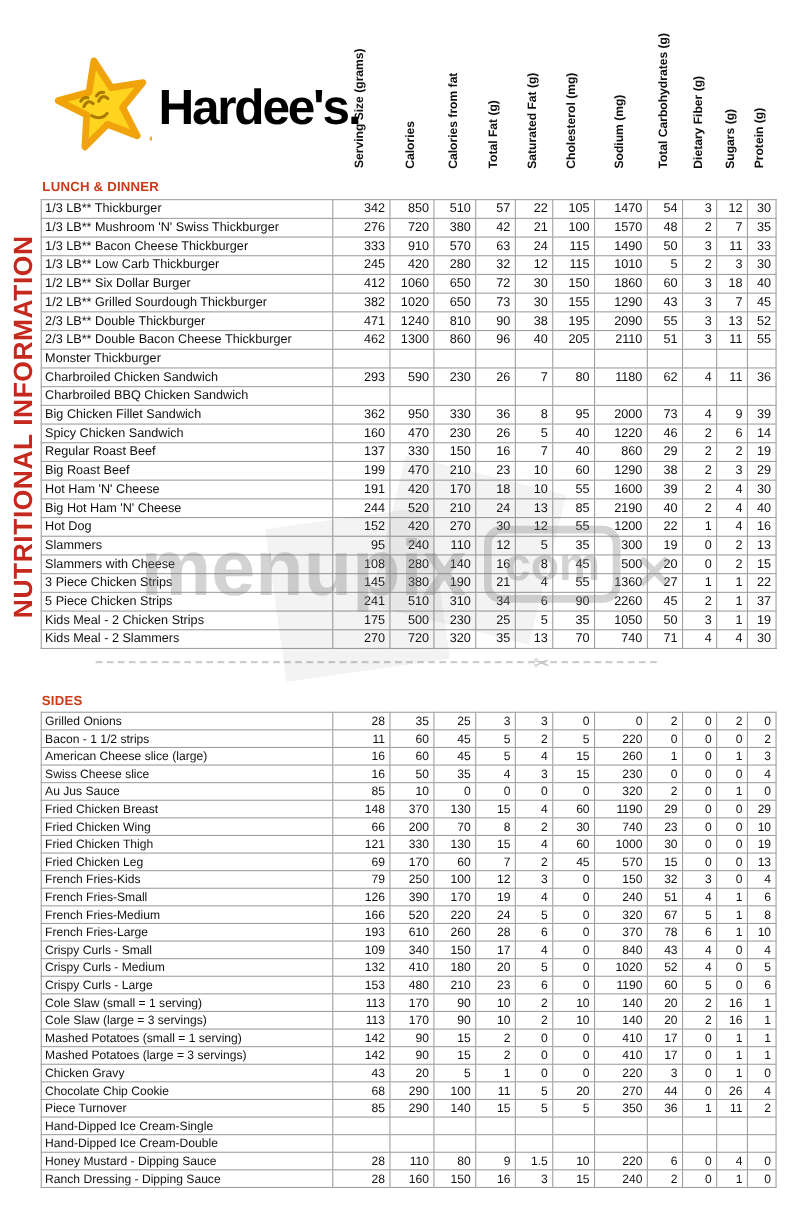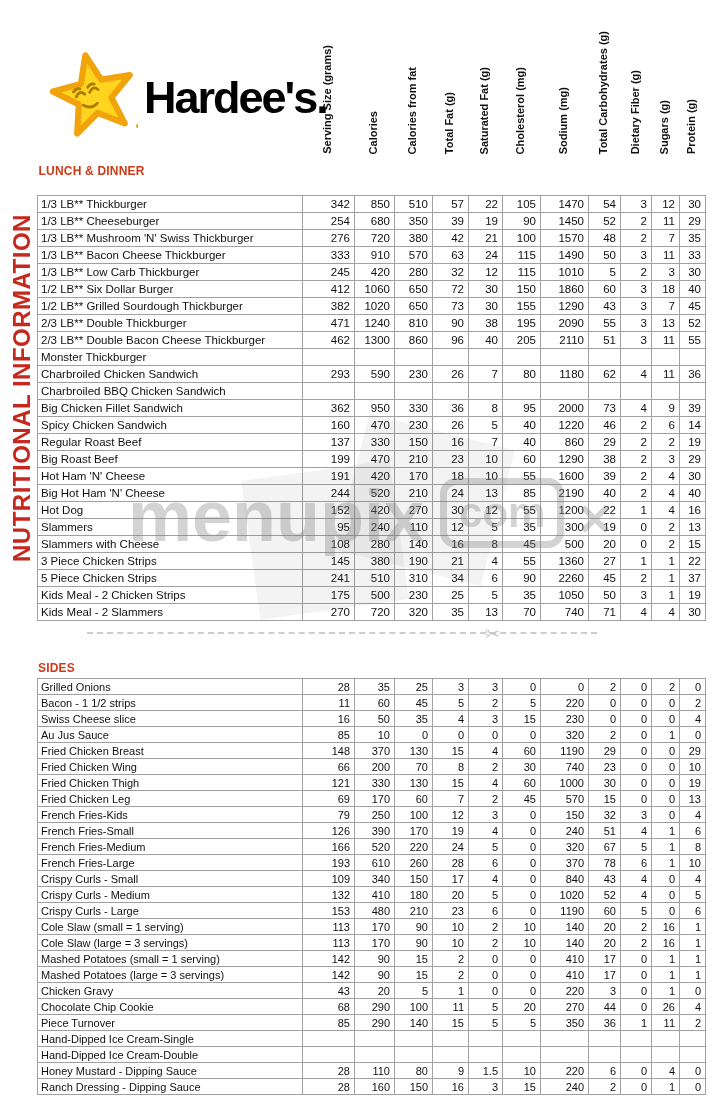--- a/index.html
+++ b/index.html
@@ -24,21 +24,21 @@
   
   .content { position:absolute; left:37px; top:8px; width:668px; }
   table { border-collapse:collapse; table-layout:fixed; width:668px; }
   thead th, thead td { border:none; padding:0; }
   .colheads th { height:150px; vertical-align:bottom; text-align:center; }
   .rot {
     display:inline-block; writing-mode:vertical-rl; transform:rotate(180deg);
     font-weight:bold; font-size:11px; color:#111; white-space:nowrap; line-height:1.05;
     padding-left:1px;
   }
-  .sectionrow td { padding:3px 0 16px 1px; }
+  .sectionrow td { padding:3px 0 2px 1px; }
   .section-label { color:#cc3a17; font-weight:bold; font-size:12px; letter-spacing:0.2px; }
   tbody td {
     border:1px solid #a0a0a0; height:16px; font-size:11.5px; color:#111;
     overflow:hidden; white-space:nowrap;
   }
   td.name { text-align:left; padding:0 2px 0 3px; }
   td.num  { text-align:right; padding:0 4px 0 1px; }
   .t2 tbody td { height:15px; font-size:11px; }
   
   .cut-gap { position:relative; height:40px; }
@@ -139,34 +139,20 @@
           <td class="num">57</td>
           <td class="num">22</td>
           <td class="num">105</td>
           <td class="num">1470</td>
           <td class="num">54</td>
           <td class="num">3</td>
           <td class="num">12</td>
           <td class="num">30</td>
         </tr>
           <tr style="">
-          <td class="name">1/3 LB** Cheeseburger</td>
-          <td class="num">254</td>
-          <td class="num">680</td>
-          <td class="num">350</td>
-          <td class="num">39</td>
-          <td class="num">19</td>
-          <td class="num">90</td>
-          <td class="num">1450</td>
-          <td class="num">52</td>
-          <td class="num">2</td>
-          <td class="num">11</td>
-          <td class="num">29</td>
-        </tr>
-          <tr style="">
           <td class="name">1/3 LB** Mushroom 'N' Swiss Thickburger</td>
           <td class="num">276</td>
           <td class="num">720</td>
           <td class="num">380</td>
           <td class="num">42</td>
           <td class="num">21</td>
           <td class="num">100</td>
           <td class="num">1570</td>
           <td class="num">48</td>
           <td class="num">2</td>
@@ -530,20 +516,34 @@
           <td class="num">5</td>
           <td class="num">2</td>
           <td class="num">5</td>
           <td class="num">220</td>
           <td class="num">0</td>
           <td class="num">0</td>
           <td class="num">0</td>
           <td class="num">2</td>
         </tr>
           <tr style="">
+          <td class="name">American Cheese slice (large)</td>
+          <td class="num">16</td>
+          <td class="num">60</td>
+          <td class="num">45</td>
+          <td class="num">5</td>
+          <td class="num">4</td>
+          <td class="num">15</td>
+          <td class="num">260</td>
+          <td class="num">1</td>
+          <td class="num">0</td>
+          <td class="num">1</td>
+          <td class="num">3</td>
+        </tr>
+          <tr style="">
           <td class="name">Swiss Cheese slice</td>
           <td class="num">16</td>
           <td class="num">50</td>
           <td class="num">35</td>
           <td class="num">4</td>
           <td class="num">3</td>
           <td class="num">15</td>
           <td class="num">230</td>
           <td class="num">0</td>
           <td class="num">0</td>

